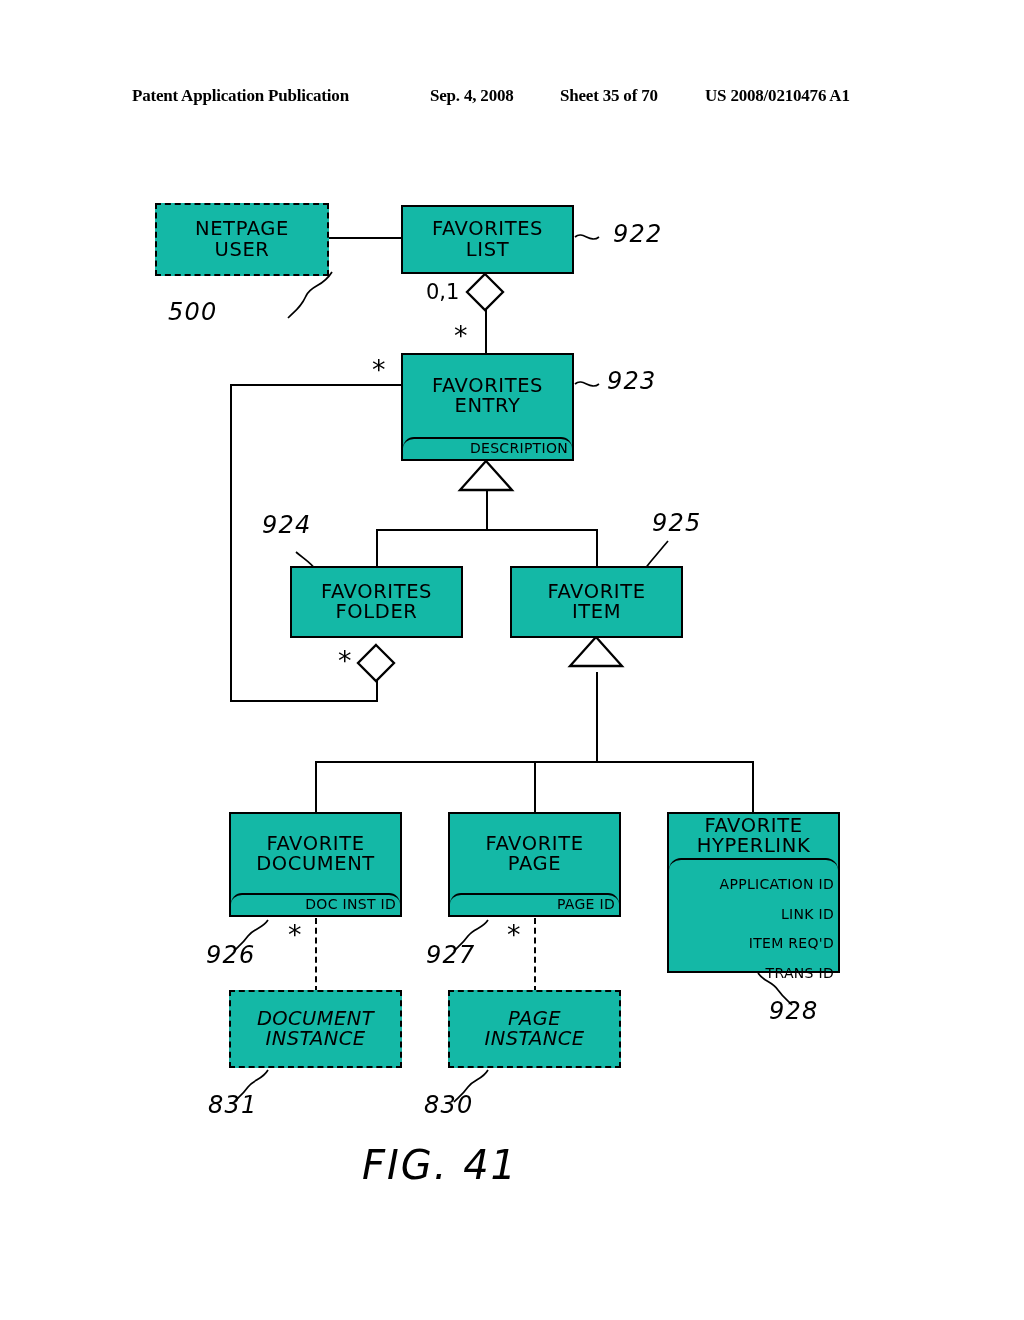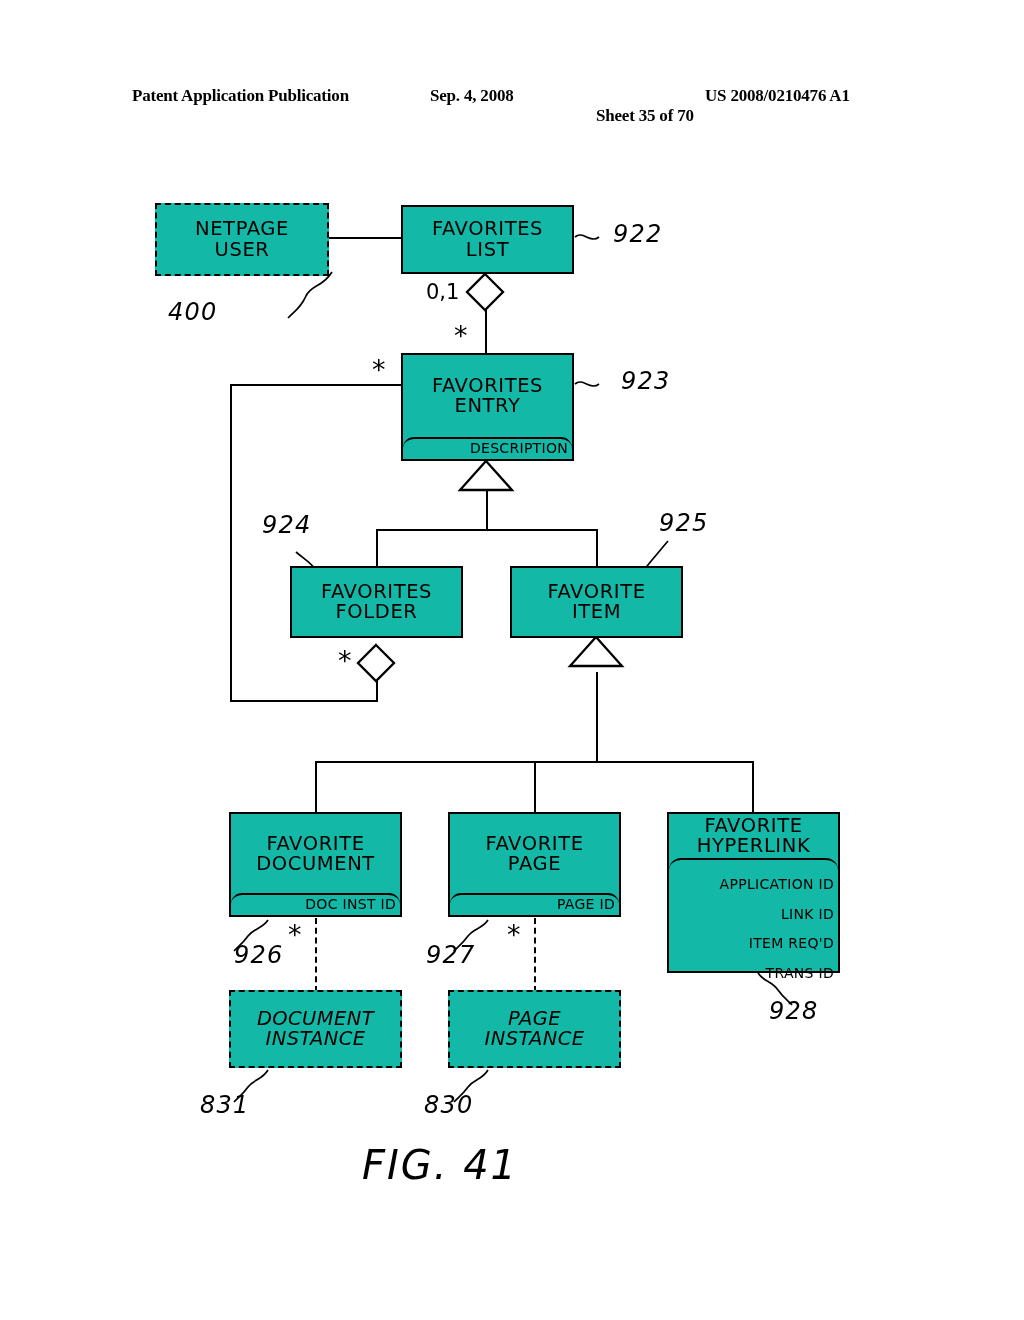--- a/index.html
+++ b/index.html
@@ -25,21 +25,21 @@
     height: 26px;
     font-family: "Liberation Serif", serif;
     font-weight: bold;
     font-size: 17px;
     letter-spacing: -0.2px;
     white-space: nowrap;
   }
   .page-header .hdr-seg { position: absolute; top: 0; }
   .hdr-pub   { left: 132px; }
   .hdr-date  { left: 430px; }
-  .hdr-sheet { left: 596px; margin-top: 20px; }
+  .hdr-sheet { left: 560px; }
   .hdr-pat   { left: 705px; }
 
   
   #diagram-canvas {
     position: absolute;
     left: 0;
     top: 0;
     width: 1024px;
     height: 1320px;
   }
@@ -262,26 +262,26 @@
 INSTANCE</div>
   </div>
 
   <div class="mult" style="left:426px; top:282px;">0,1</div>
   <div class="star" style="left:454px; top:322px;">*</div>
   <div class="star" style="left:372px; top:356px;">*</div>
   <div class="star" style="left:338px; top:647px;">*</div>
   <div class="star" style="left:288px; top:921px;">*</div>
   <div class="star" style="left:507px; top:921px;">*</div>
 
-  <div class="refnum" style="left:168px; top:300px;">400</div>
+  <div class="refnum" style="left:168px; top:300px;">500</div>
   <div class="refnum" style="left:613px; top:222px;">922</div>
-  <div class="refnum" style="left:621px; top:369px;">923</div>
+  <div class="refnum" style="left:607px; top:369px;">923</div>
   <div class="refnum" style="left:262px; top:513px;">924</div>
-  <div class="refnum" style="left:652px; top:511px;margin-left:7px;">925</div>
-  <div class="refnum" style="left:206px; top:943px;margin-left:28px;">926</div>
+  <div class="refnum" style="left:652px; top:511px;">925</div>
+  <div class="refnum" style="left:206px; top:943px;">926</div>
   <div class="refnum" style="left:426px; top:943px;">927</div>
   <div class="refnum" style="left:769px; top:999px;">928</div>
-  <div class="refnum" style="left:200px; top:1093px;">831</div>
+  <div class="refnum" style="left:208px; top:1093px;">831</div>
   <div class="refnum" style="left:424px; top:1093px;">830</div>
 
 </div>
 
 <div id="fig-caption">FIG. 41</div>
 
 </body></html>

